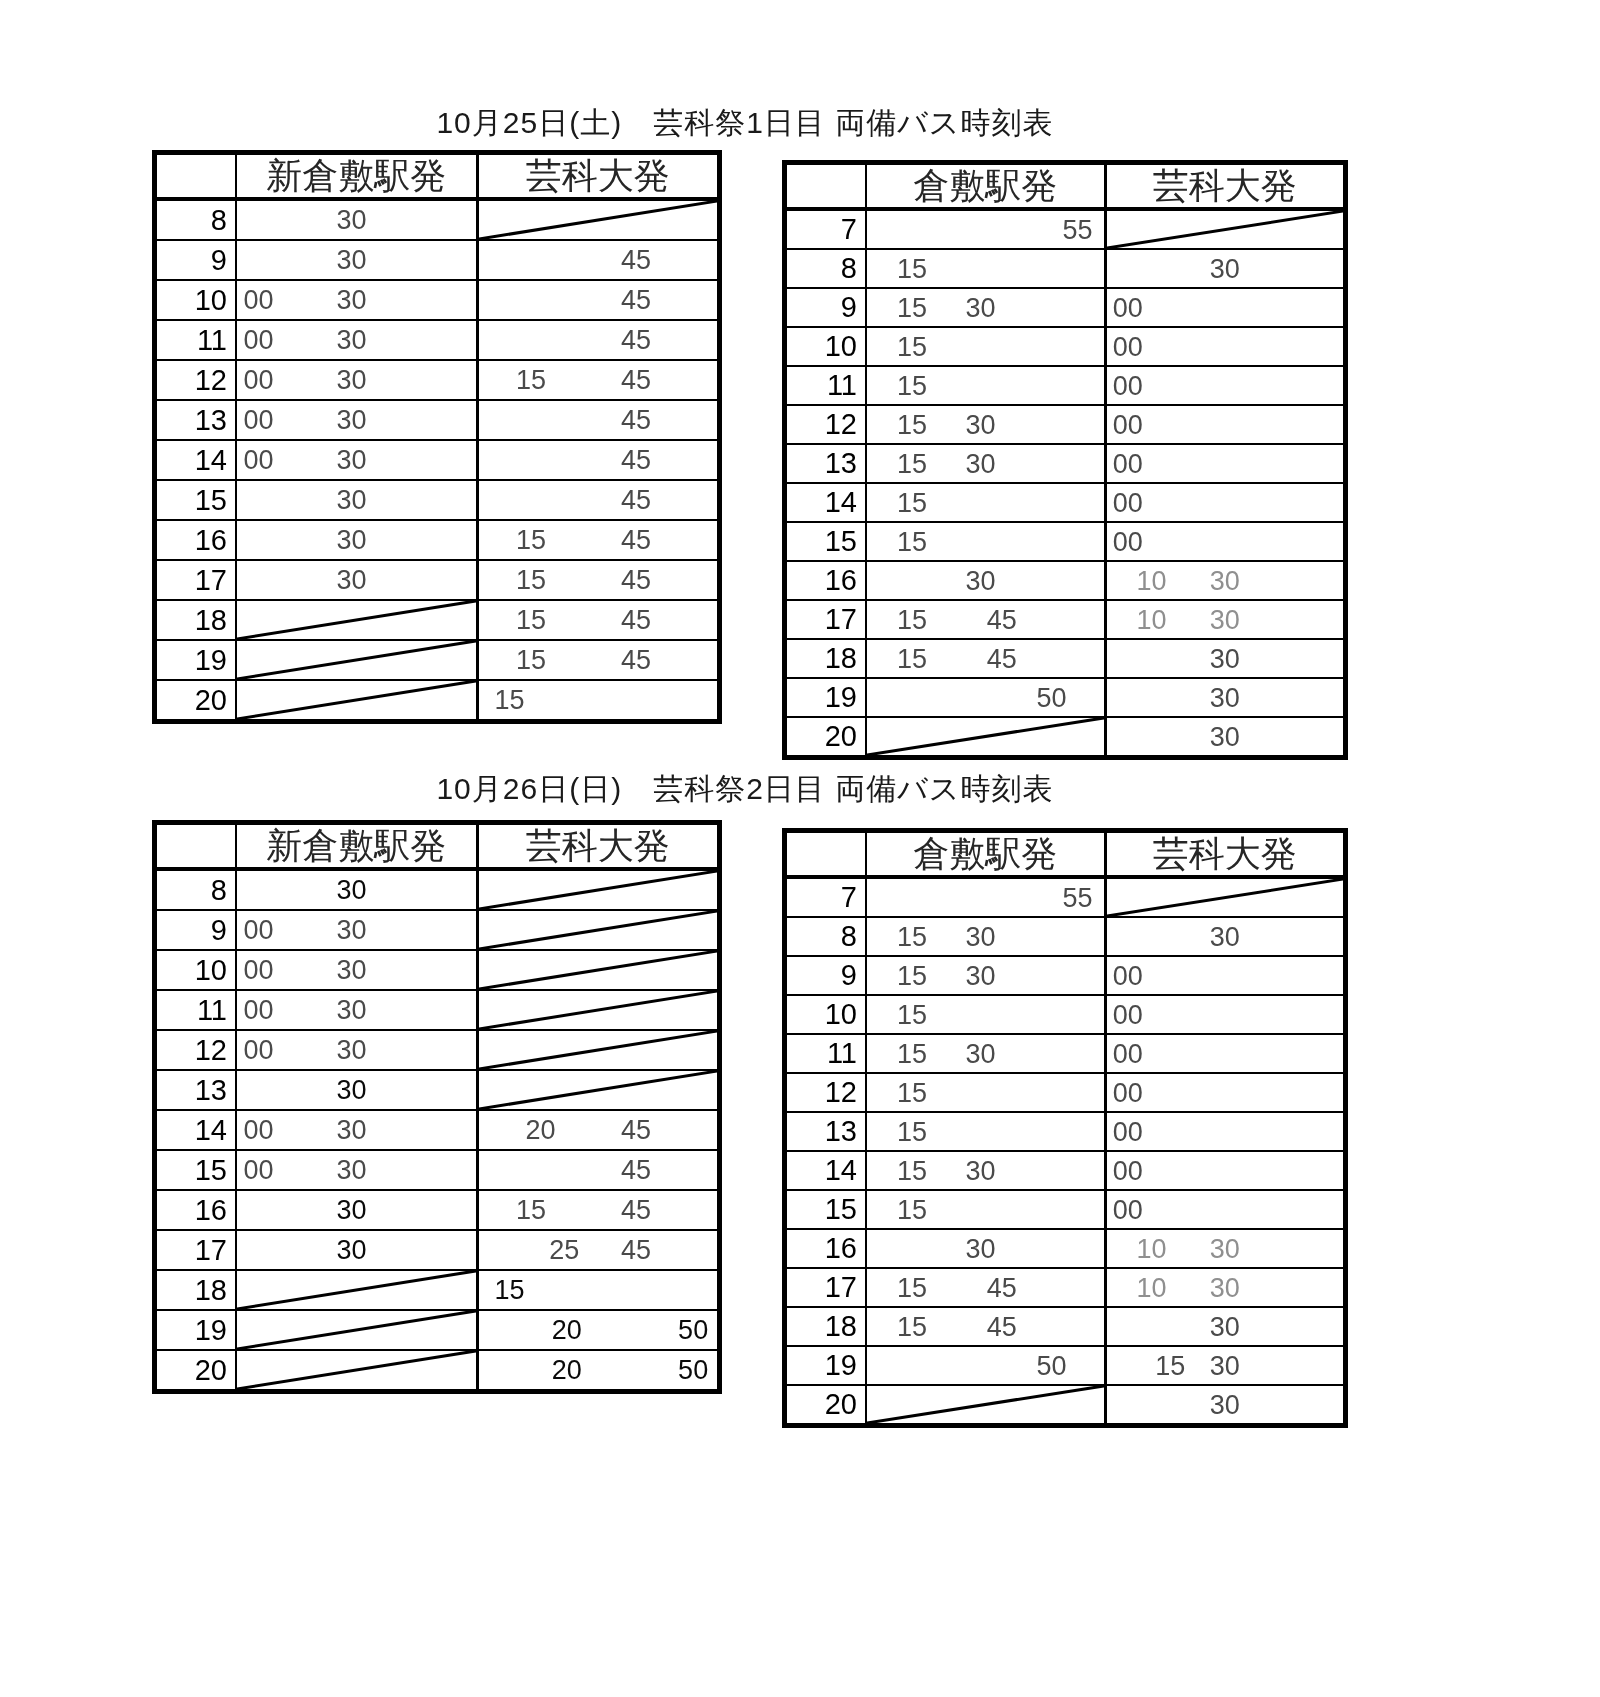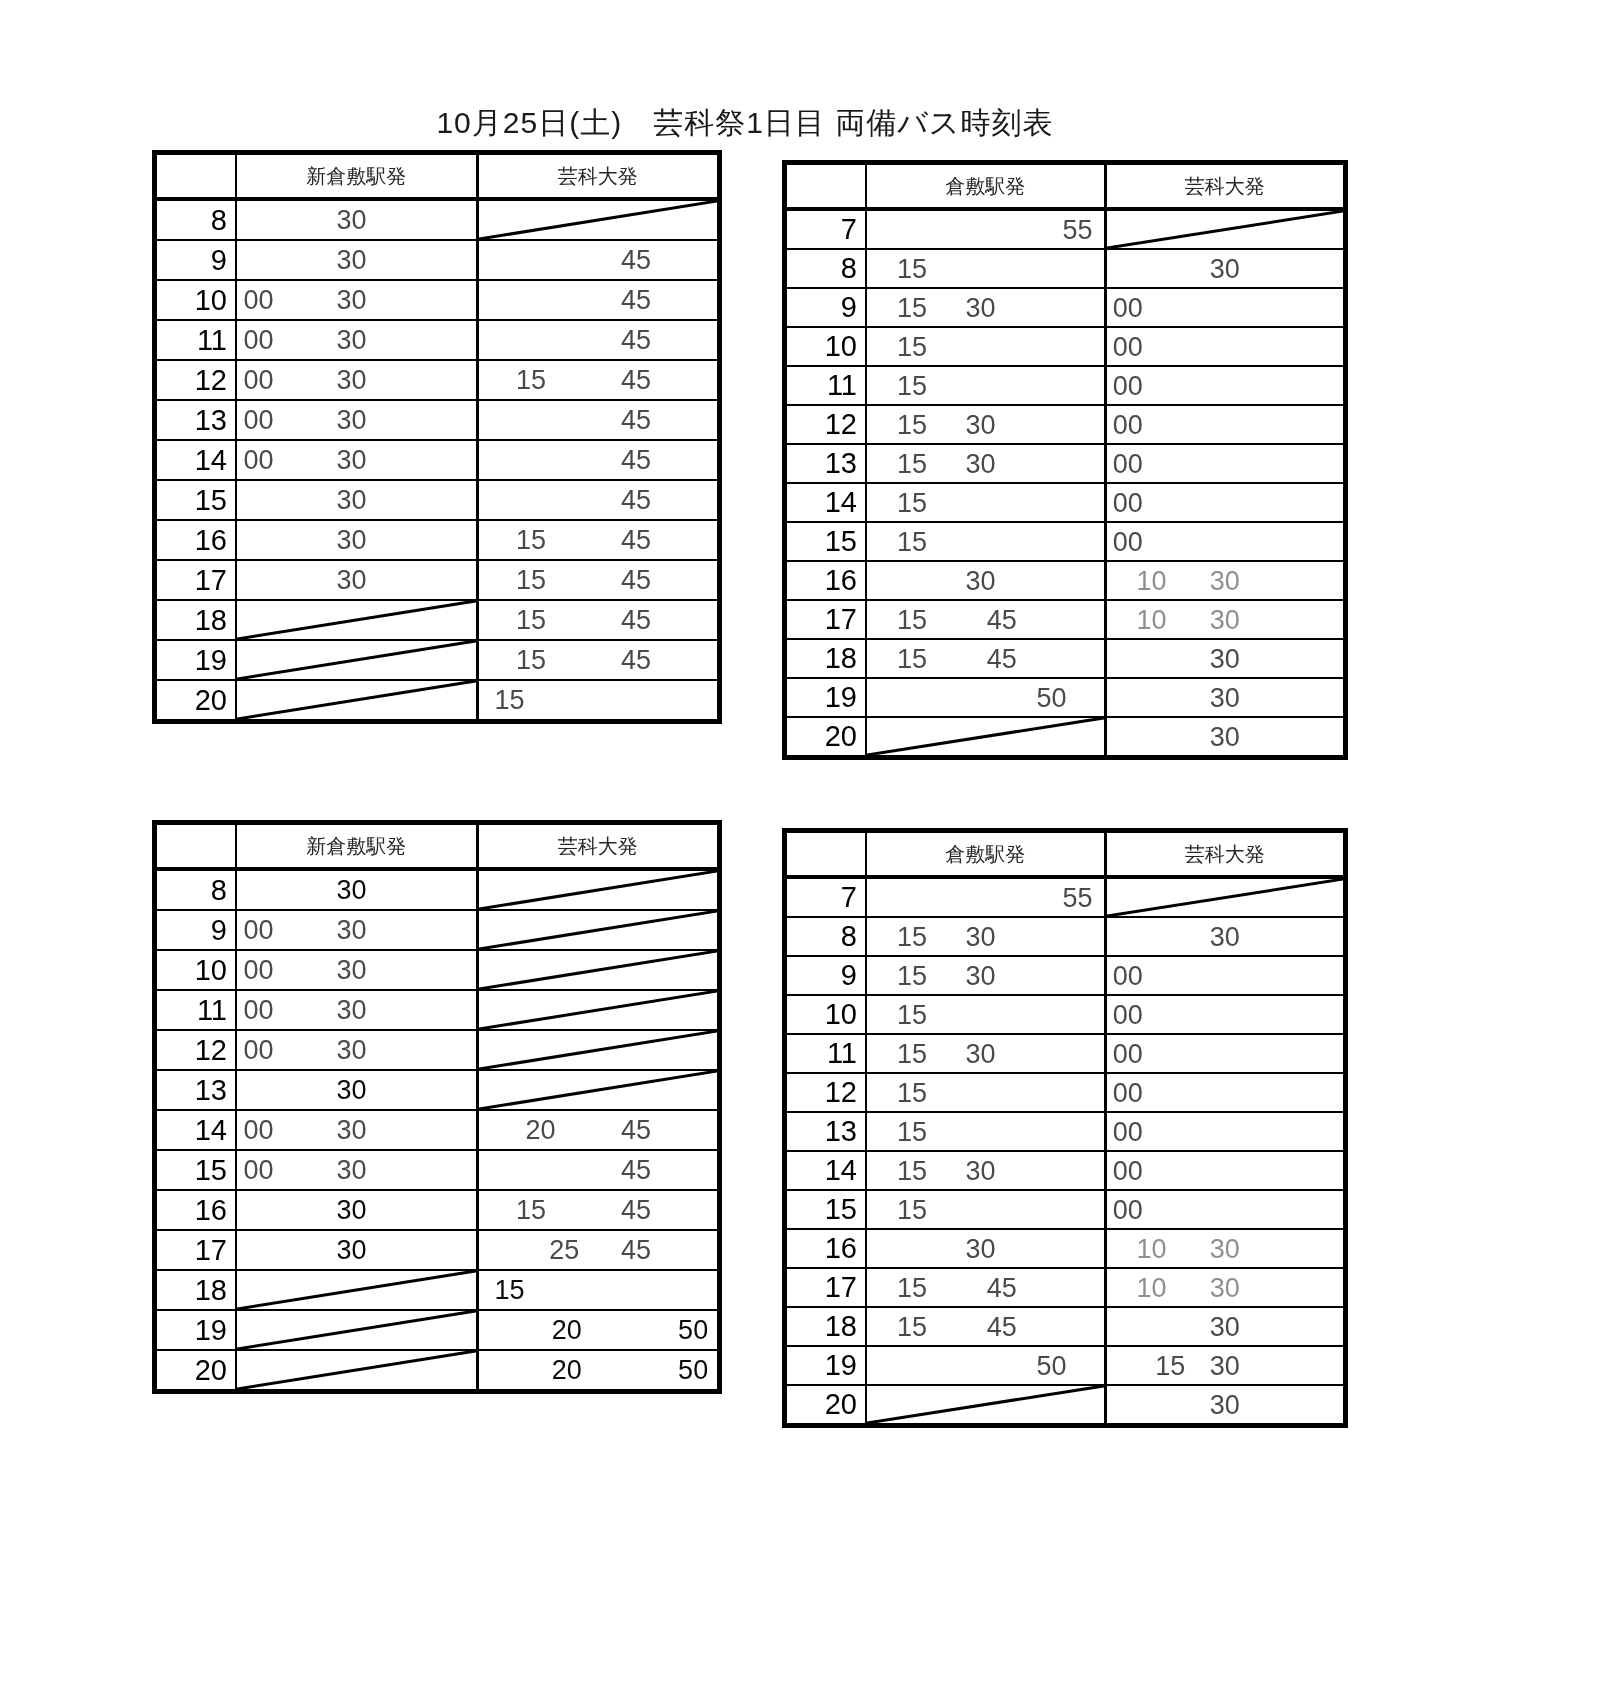--- a/index.html
+++ b/index.html
@@ -16,21 +16,21 @@
   #t4{left:782px;top:828px;width:556px;}
   .hrow{display:flex;height:42px;border-bottom:4px solid #000;}
   .row{display:flex;height:38px;border-bottom:2px solid #000;}
   .tall14 .row{height:37px;}
   .row.last{border-bottom:none;}
   .cell{box-sizing:border-box;height:100%;}
   .hourcol{width:80px;flex:0 0 80px;border-right:2px solid #000;
            display:flex;align-items:center;justify-content:flex-end;
            padding-right:8px;font-size:29px;color:#000;}
   .hcell{flex:1;display:flex;align-items:center;justify-content:center;
-         font-size:20px;color:#262626;}
+         font-size:36px;color:#262626;}
   .hcell.c0{flex:0 0 80px;width:80px;border-right:2px solid #000;}
   .hcell.midb{border-right:3px solid #000;}
   .min{flex:1;position:relative;}
   .min.midb{border-right:3px solid #000;}
   .mv{position:absolute;top:50%;transform:translate(-50%,-50%);
       font-size:27px;white-space:nowrap;}
   .m-dark{color:#4a4a4a;}
   .m-light{color:#8f8f8f;}
   .m-black{color:#0a0a0a;}
   .diag{position:absolute;left:0;top:0;width:100%;height:100%;display:block;}
@@ -321,20 +321,21 @@
           <svg class="diag" viewBox="0 0 100 100" preserveAspectRatio="none">
             <line x1="-1" y1="101" x2="101" y2="-1" vector-effect="non-scaling-stroke"></line>
           </svg>
         </div>
         <div class="cell min">
           <span class="mv m-dark" style="left: 50%;">30</span>
         </div>
       </div>
     </div>
 
+  <div class="title" id="title2">10月26日(日)　芸科祭2日目 両備バス時刻表</div>
   <div class="tt" id="t3">
       <div class="hrow">
         <div class="cell hcell c0"></div>
         <div class="cell hcell midb">新倉敷駅発</div>
         <div class="cell hcell">芸科大発</div>
       </div>
       <div class="row">
         <div class="cell hourcol">8</div>
         <div class="cell min midb">
           <span class="mv m-black" style="left: 48%;">30</span>

